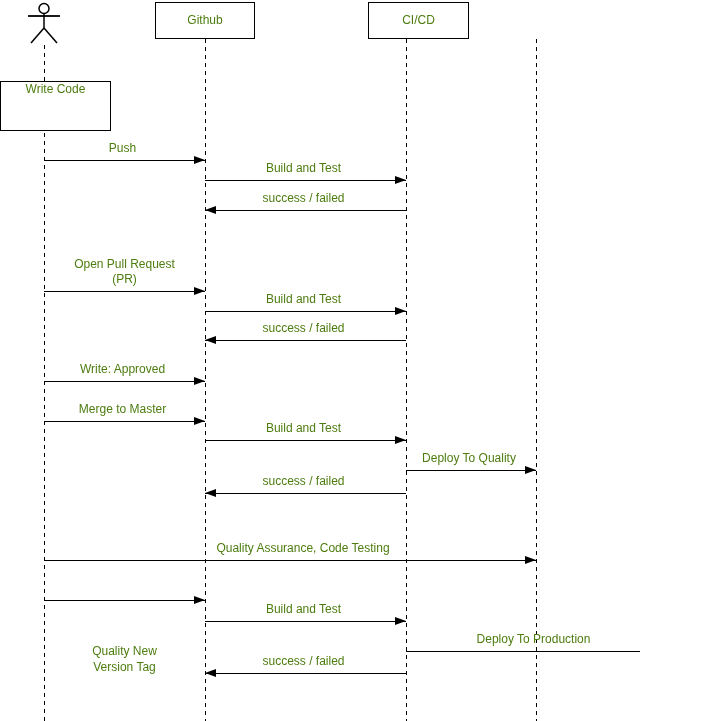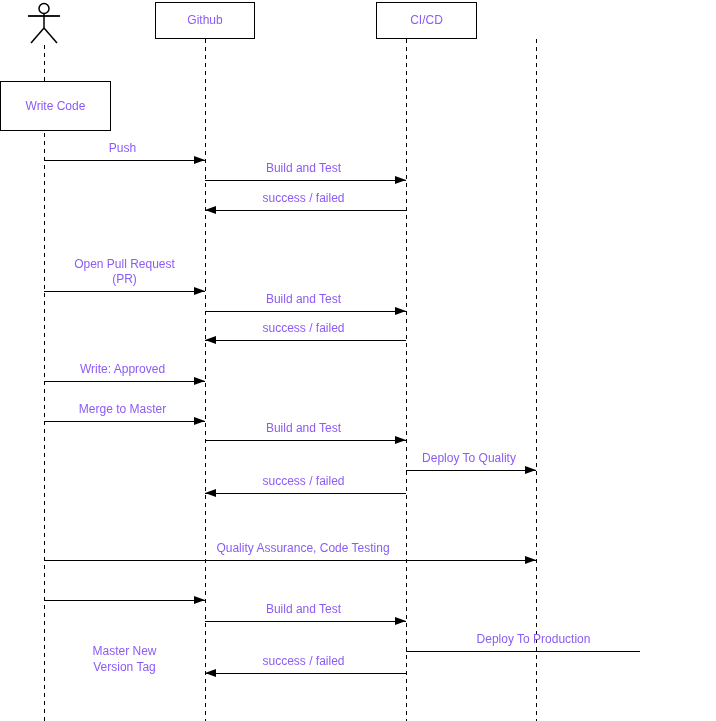--- a/index.html
+++ b/index.html
@@ -2,21 +2,21 @@
 <html><head>
 <meta charset="utf-8">
 <style>
   html, body { margin: 0; padding: 0; background: #ffffff; }
   .canvas {
     position: relative;
     width: 640px;
     height: 721px;
     background: #ffffff;
     font-family: "Liberation Sans", sans-serif;
-    color: #8b5cf6;
+    color: #4d7c0f;
     overflow: hidden;
   }
   
   .lifeline {
     position: absolute;
     width: 1px;
     background: repeating-linear-gradient(to bottom, #000 0 4px, transparent 4px 8px);
     z-index: 1;
   }
   
@@ -37,21 +37,21 @@
   }
   .pbox .plabel { display: inline-block; }
   .wrap80 { max-width: 80px; }
   
   .abox {
     position: absolute;
     box-sizing: border-box;
     background: #ffffff;
     border: 1px solid #000;
     display: flex;
-    align-items: center;
+    align-items: flex-start;
     justify-content: center;
     font-size: 12px;
     z-index: 2;
   }
   
   .actor-svg { position: absolute; z-index: 2; }
   
   .msg { position: absolute; height: 0; z-index: 3; }
   .msg .line {
     position: absolute;
@@ -100,21 +100,21 @@
     <circle cx="18" cy="6.5" r="5" fill="none" stroke="#000" stroke-width="1.5"></circle>
     <line x1="2" y1="14" x2="34" y2="14" stroke="#000" stroke-width="1.8"></line>
     <line x1="18" y1="11.5" x2="18" y2="26" stroke="#000" stroke-width="1.5"></line>
     <line x1="18" y1="26" x2="5" y2="41" stroke="#000" stroke-width="1.5"></line>
     <line x1="18" y1="26" x2="31" y2="41" stroke="#000" stroke-width="1.5"></line>
   </svg>
 
   <div class="pbox" style="left:155px; width:100px;">
     <span class="plabel">Github</span>
   </div>
-  <div class="pbox" style="left:376px; width:101px;">
+  <div class="pbox" style="left:368px; width:101px;">
     <span class="plabel">CI/CD</span>
   </div>
 
   <div class="abox" style="left:0; top:81px; width:111px; height:50px;">
     <span>Write Code</span>
   </div>
 
   <div class="msg" style="left:44px; top:160px; width:161px;">
     <div class="line"></div>
     <div class="head right"></div>
@@ -183,21 +183,21 @@
 
   <div class="msg" style="left:44px; top:560px; width:492px;">
     <div class="line"></div>
     <div class="head right"></div>
     <div class="lbl above" style="margin-left:30px;">Quality Assurance, Code Testing</div>
   </div>
 
   <div class="msg" style="left:44px; top:600px; width:161px;">
     <div class="line"></div>
     <div class="head right"></div>
-    <div class="lbl below wrapped" style="width:95px;">Master New Version Tag</div>
+    <div class="lbl below wrapped" style="width:95px;">Quality New Version Tag</div>
   </div>
 
   <div class="msg" style="left:205px; top:621px; width:201px;">
     <div class="line"></div>
     <div class="head right"></div>
     <div class="lbl above">Build and Test</div>
   </div>
 
   <div class="msg" style="left:406px; top:651px; width:259px;">
     <div class="line"></div>

